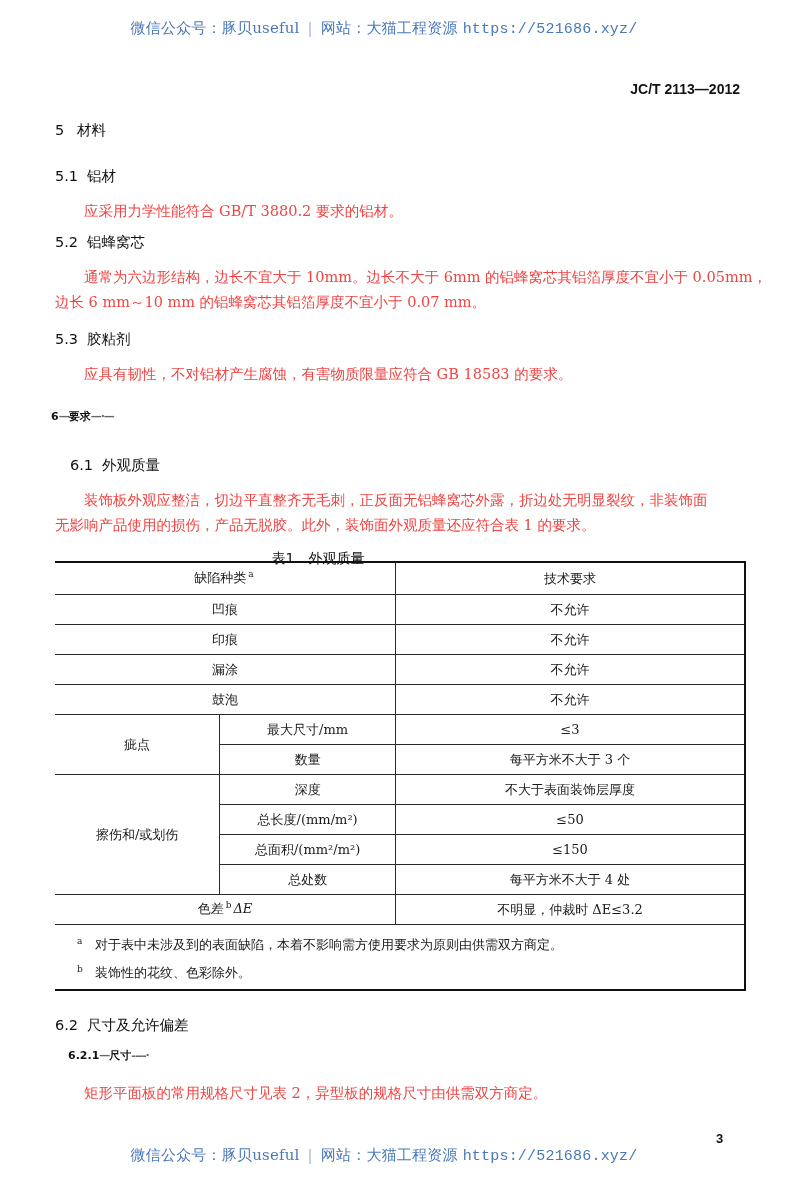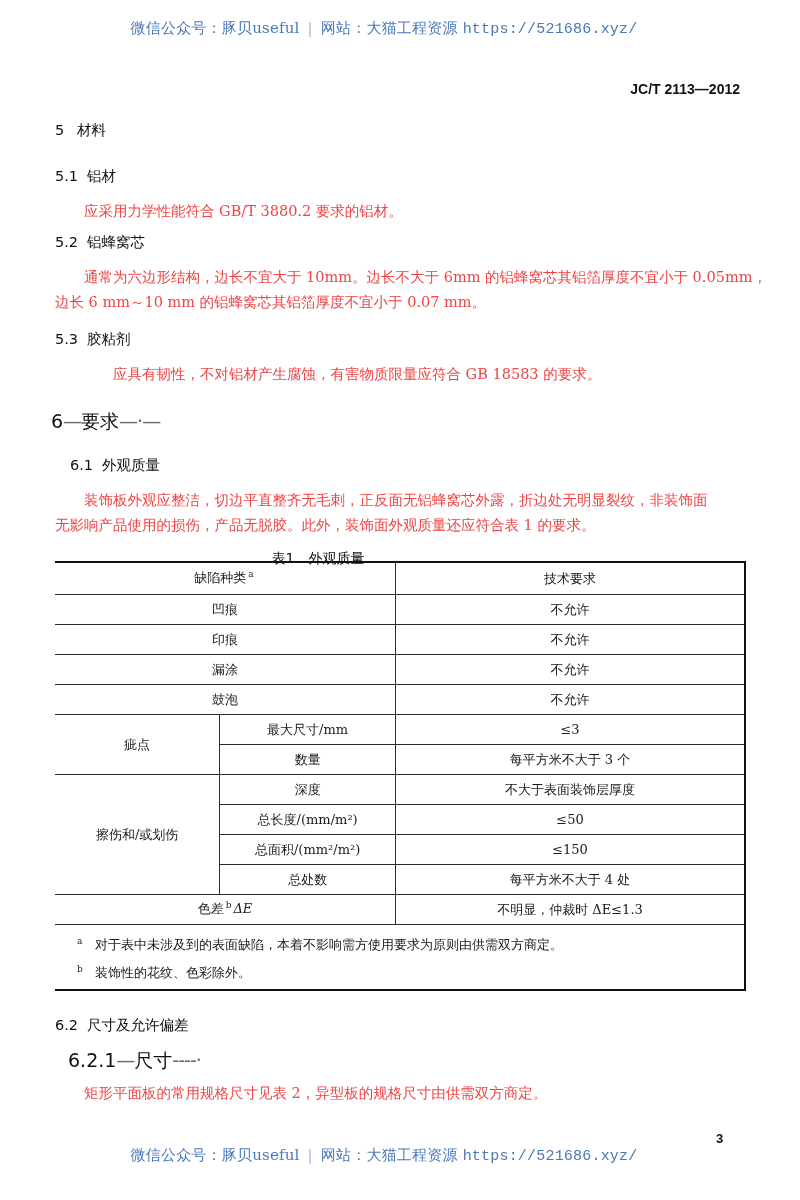--- a/index.html
+++ b/index.html
@@ -59,23 +59,24 @@
     .h1 .num { display: inline-block; min-width: 32px; }
     .h1 .num-short { display: inline-block; min-width: 22px; }
     .para {
       font-size: 14.5px;
       line-height: 26px;
       color: #ef4444;
       white-space: nowrap;
     }
     .strike-head {
       font-family: "DejaVu Sans", "Liberation Sans", sans-serif;
-      font-size: 19px;
+      font-size: 11px;
       color: #111;
       white-space: nowrap;
+      font-weight: bold;
     }
     .strike-head .dash { color: #666; letter-spacing: -1px; }
 
     .table-caption {
       position: absolute;
       left: 0;
       width: 636px;
       top: 550px;
       text-align: center;
       font-family: "DejaVu Sans", "Liberation Sans", sans-serif;
@@ -134,21 +135,21 @@
 
 <div class="abs h1" style="left:55px; top:233px;">
   <span class="num">5.2</span><span>铝蜂窝芯</span>
 </div>
 <div class="abs para" style="left:84px; top:264px;">通常为六边形结构，边长不宜大于 10mm。边长不大于 6mm 的铝蜂窝芯其铝箔厚度不宜小于 0.05mm，</div>
 <div class="abs para" style="left:55px; top:289px;">边长 6 mm～10 mm 的铝蜂窝芯其铝箔厚度不宜小于 0.07 mm。</div>
 
 <div class="abs h1" style="left:55px; top:330px;">
   <span class="num">5.3</span><span>胶粘剂</span>
 </div>
-<div class="abs para" style="left:84px; top:361px;margin-left:29px;">应具有韧性，不对铝材产生腐蚀，有害物质限量应符合 GB 18583 的要求。</div>
+<div class="abs para" style="left:84px; top:361px;">应具有韧性，不对铝材产生腐蚀，有害物质限量应符合 GB 18583 的要求。</div>
 
 <div class="abs strike-head" style="left:51px; top:409px;">
   <span>6</span><span class="dash">—</span><span>要求</span><span class="dash">—·—</span>
 </div>
 
 <div class="abs h1" style="left:55px; top:456px;margin-left:15px;">
   <span class="num">6.1</span><span>外观质量</span>
 </div>
 <div class="abs para" style="left:84px; top:487px;">装饰板外观应整洁，切边平直整齐无毛刺，正反面无铝蜂窝芯外露，折边处无明显裂纹，非装饰面</div>
 <div class="abs para" style="left:55px; top:512px;">无影响产品使用的损伤，产品无脱胶。此外，装饰面外观质量还应符合表 1 的要求。</div>
@@ -205,21 +206,21 @@
   <tr>
     <td>总面积/(mm²/m²)</td>
     <td>≤150</td>
   </tr>
   <tr>
     <td>总处数</td>
     <td>每平方米不大于 4 处</td>
   </tr>
   <tr>
     <td colspan="2"><span>色差</span><span class="sup">b</span><span class="ital">ΔE</span></td>
-    <td>不明显，仲裁时 ΔE≤1.3</td>
+    <td>不明显，仲裁时 ΔE≤3.2</td>
   </tr>
   <tr class="notes">
     <td colspan="3">
       <div><span class="note-mark">a</span><span>对于表中未涉及到的表面缺陷，本着不影响需方使用要求为原则由供需双方商定。</span></div>
       <div><span class="note-mark">b</span><span>装饰性的花纹、色彩除外。</span></div>
     </td>
   </tr>
 </tbody>
   </table>
 

